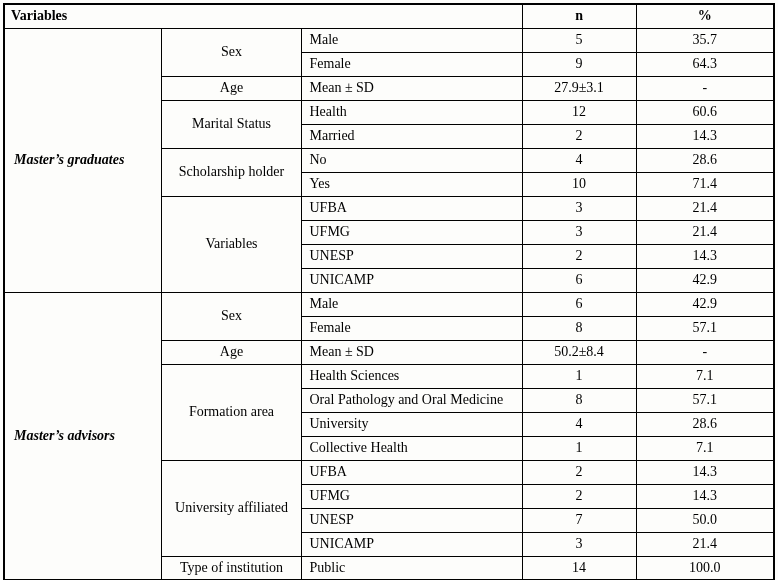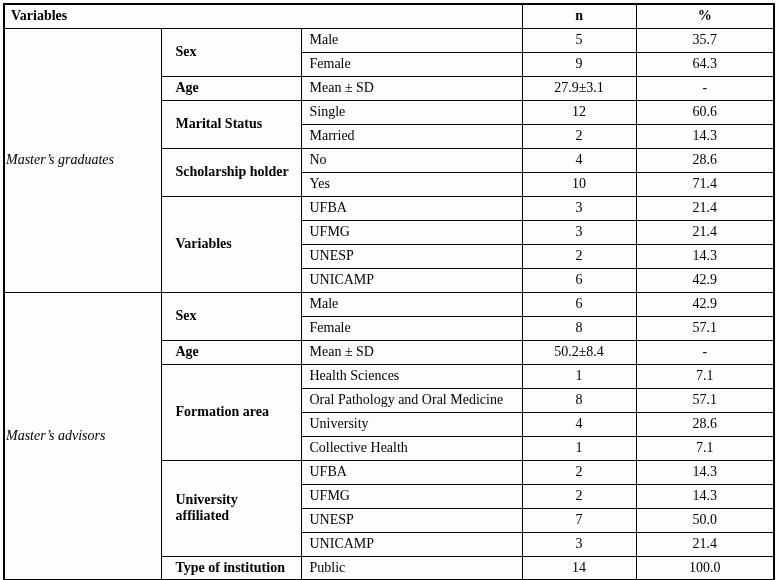--- a/index.html
+++ b/index.html
@@ -35,29 +35,28 @@
   }
   .demo-table thead th {
     font-weight: bold;
     text-align: left;
     border-bottom: 1px solid #000;
   }
   .demo-table thead th.center {
     text-align: center;
   }
   td.group-cell {
-    font-weight: normal;
+    font-weight: bold;
     font-style: italic;
     text-align: left;
-    padding-left: 1px;
+    padding-left: 9px;
   }
   td.variable-cell {
-    text-align: left;
-    padding-left: 14px;
-    font-weight: bold;
+    text-align: center;
+    padding-left: 7px;
   }
   td.category-cell {
     text-align: left;
     padding-left: 8px;
   }
   td.num-cell {
     text-align: center;
   }
   .demo-table tbody tr {
     height: 24px;
@@ -99,21 +98,21 @@
           <td class="num-cell">64.3</td>
         </tr>
         <tr>
           <td class="variable-cell">Age</td>
           <td class="category-cell">Mean ± SD</td>
           <td class="num-cell">27.9±3.1</td>
           <td class="num-cell">-</td>
         </tr>
         <tr>
           <td class="variable-cell" rowspan="2">Marital Status</td>
-          <td class="category-cell">Single</td>
+          <td class="category-cell">Health</td>
           <td class="num-cell">12</td>
           <td class="num-cell">60.6</td>
         </tr>
         <tr>
           <td class="category-cell">Married</td>
           <td class="num-cell">2</td>
           <td class="num-cell">14.3</td>
         </tr>
         <tr>
           <td class="variable-cell" rowspan="2">Scholarship holder</td>

